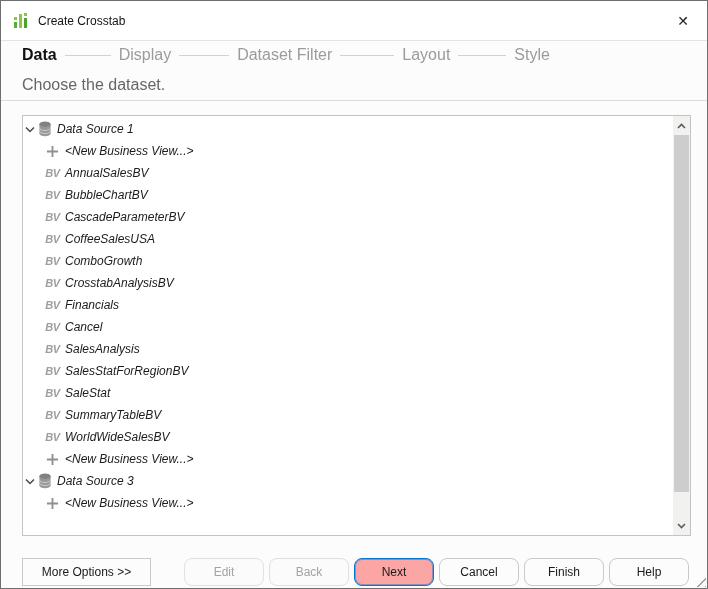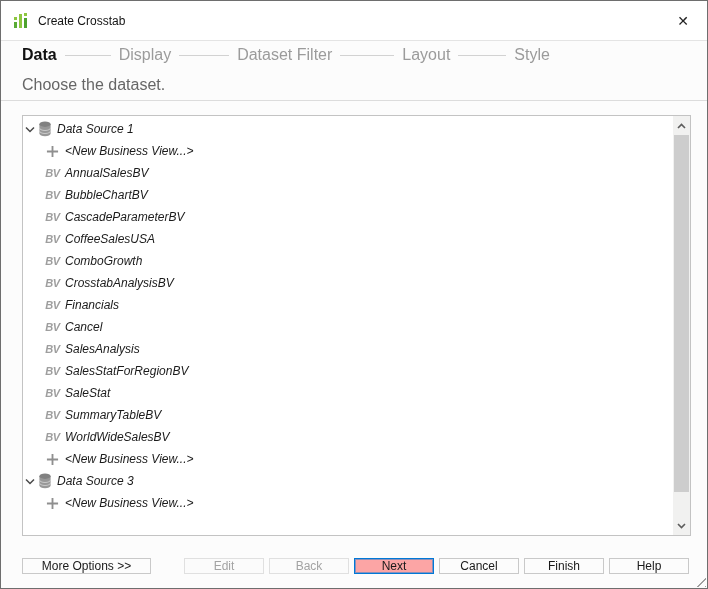--- a/index.html
+++ b/index.html
@@ -55,27 +55,27 @@
   .tlabel{font-size:12px;color:#1b1b1b;}
   
   .scrollbar{position:absolute;top:0;right:0;bottom:0;width:17px;background:#f1f1f0;}
   .sb-btn{position:absolute;left:0;width:17px;height:19px;display:flex;align-items:center;justify-content:center;background:#f1f1f0;}
   .sb-up{top:0;}
   .sb-down{bottom:0;}
   .sb-thumb{position:absolute;left:1px;top:19px;width:15px;height:357px;background:#cdcdcd;}
   
   .footer{display:flex;align-items:center;margin-top:22px;padding:0 18px 0 21px;}
   .btn{
-    height:16px;background:#fcfcfc;border:1px solid #c9c9c9;
+    height:28px;background:#fcfcfc;border:1px solid #c9c9c9;
     color:#1a1a1a;font-size:12px;font-family:"Liberation Sans", sans-serif;
     display:flex;align-items:center;justify-content:center;
     padding:4px;cursor:default;
   }
   .btn-more{width:129px;}
-  .btn-right{width:80px;}
+  .btn-right{width:80px;border-radius:8px;}
   .right-group{display:flex;gap:5px;margin-left:auto;}
   .btn.disabled{color:#a3a3a3;border-color:#e0e0e0;background:#fbfbfb;}
   .btn.default{border-color:#0078d7;box-shadow:inset 0 0 0 1px rgba(0,120,215,0.45);background:#fca5a5;}
   
   .grip{
     position:absolute;right:1px;bottom:1px;width:13px;height:13px;
     background:
       linear-gradient(135deg, transparent 0 50%, transparent 50%),
       repeating-linear-gradient(135deg, transparent 0 2px, #9f9f9f 2px 3px, transparent 3px 5px);
     clip-path:polygon(100% 0, 100% 100%, 0 100%);

